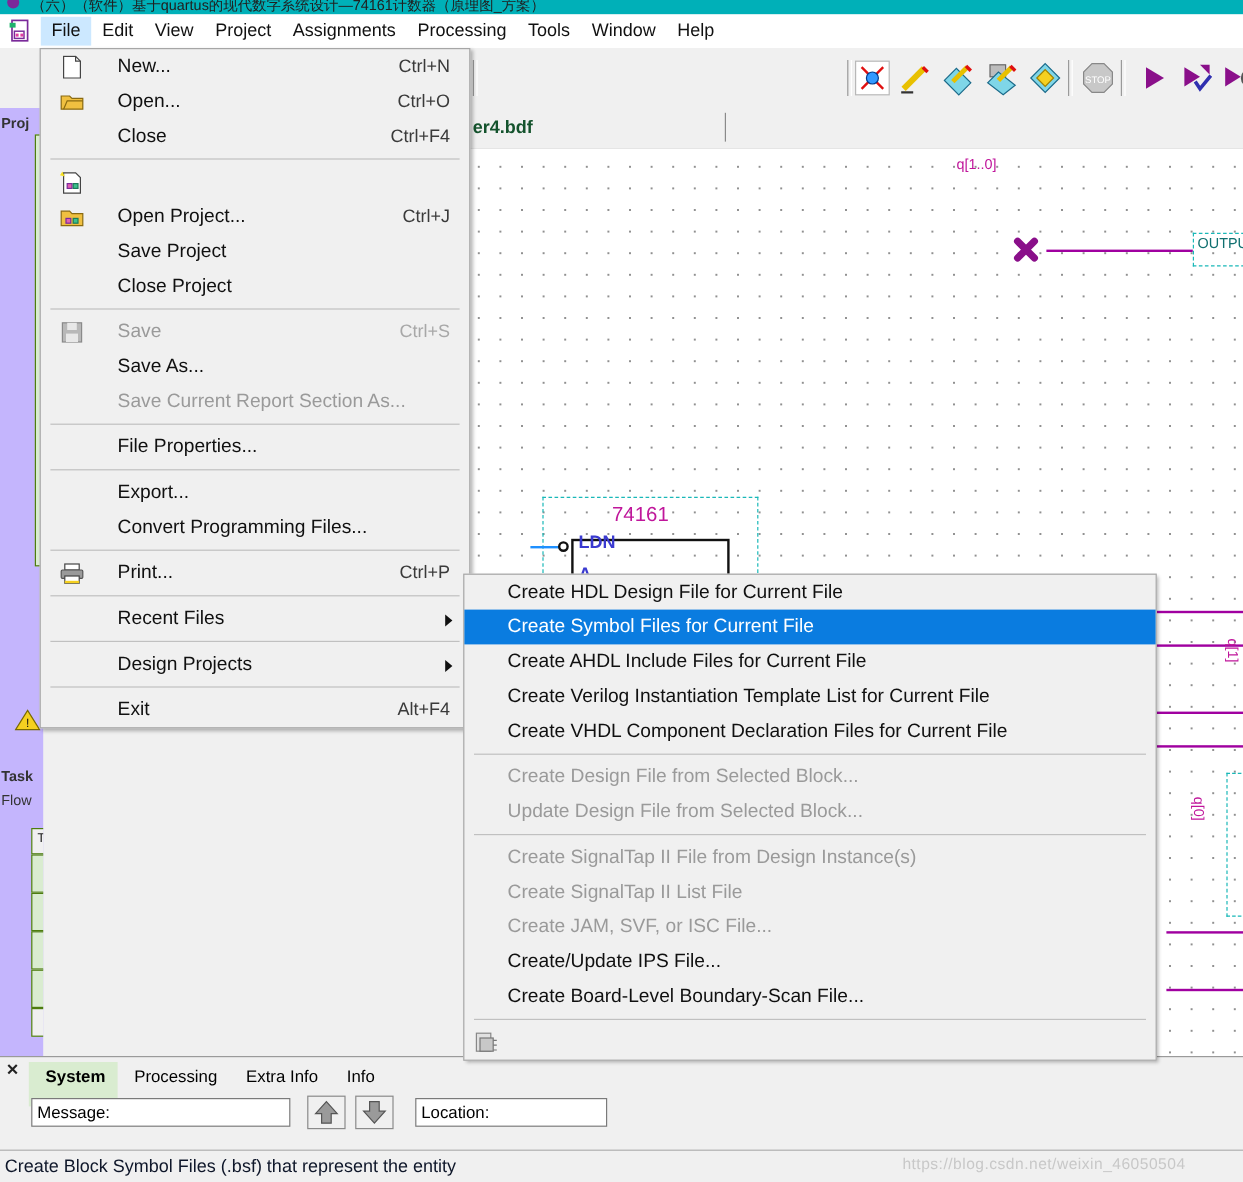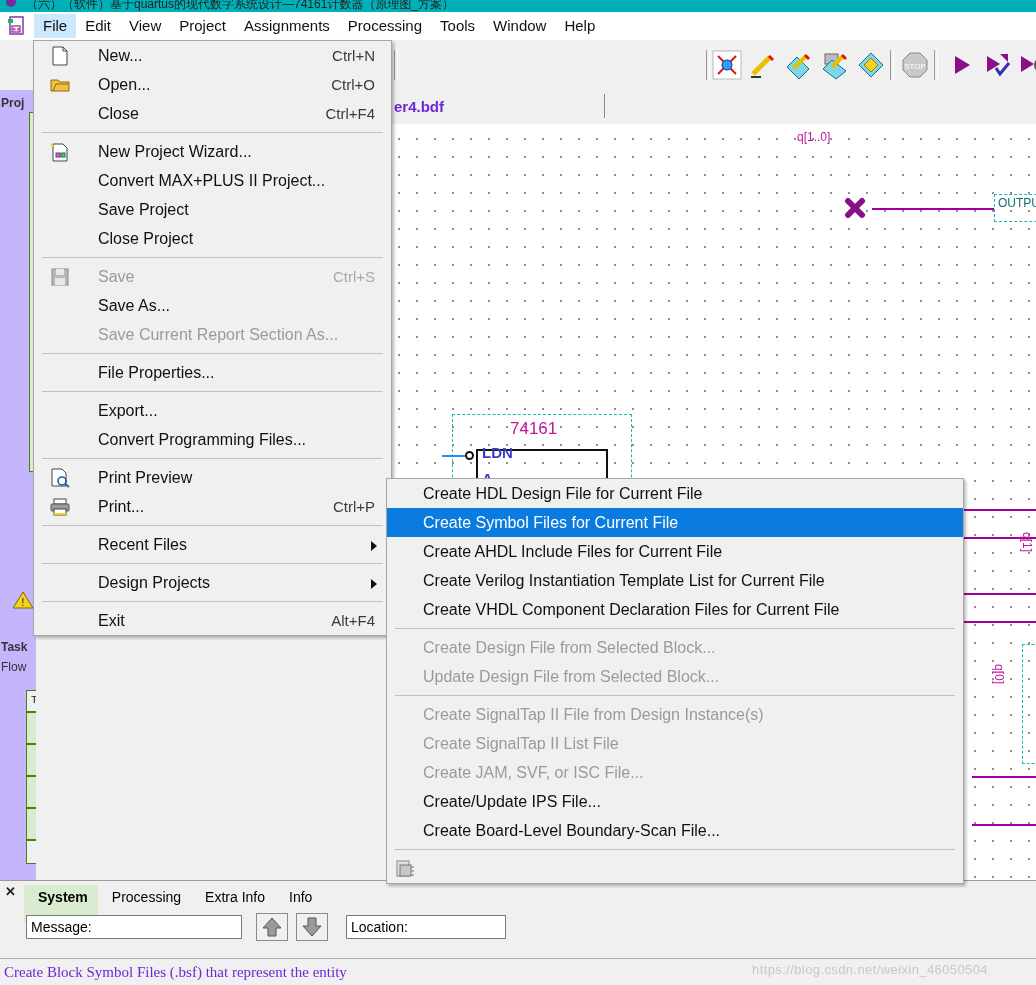--- a/index.html
+++ b/index.html
@@ -36,21 +36,21 @@
   .combo .carr:after{content:"";position:absolute;left:5px;top:8px;border-left:5px solid transparent;
                      border-right:5px solid transparent;border-top:5px solid #111;}
 
   
   .leftdock{position:absolute;left:0;top:90px;width:36px;height:790px;background:#c4b5fd;overflow:hidden;}
   .lp-title{position:absolute;font-size:12px;font-weight:bold;color:#333;white-space:nowrap;}
   .lp-box{position:absolute;background:#d9ecd0;border:1px solid #4d7c0f;box-sizing:border-box;margin-left:20px;}
 
   
   .docstrip{position:absolute;left:386px;top:90px;width:650px;height:34px;background:#f0f0f0;border-bottom:1px solid #9a9a9a;}
-  .doctab{position:absolute;left:0px;top:4px;height:26px;line-height:26px;font-size:15px;font-weight:bold;color:#6d28d9;padding:0 8px;}
+  .doctab{position:absolute;left:0px;top:4px;height:26px;line-height:26px;font-size:15px;font-weight:bold;color:#14532d;padding:0 8px;}
   .doctab-div{position:absolute;left:218px;top:4px;width:1px;height:24px;background:#8a8a8a;}
 
   
   .canvas{position:absolute;left:386px;top:124px;width:650px;height:756px;background:#ffffff;overflow:hidden;}
   .dots{position:absolute;left:0;top:0;width:650px;height:756px;
         background-image:radial-gradient(#909090 0.8px, transparent 0.9px);
         background-size:18px 18px;background-position:4px 6px;}
   .wire{position:absolute;background:#a000a0;}
   .wire-h{height:2px;}
   .wire-v{width:2px;}
@@ -74,21 +74,21 @@
   .mtab{position:relative;float:left;height:37px;line-height:24px;font-size:14px;color:#000;padding:0 10px 0 14px;white-space:nowrap;}
   .mtab.sel{font-weight:bold;background:#d9ecd0;}
   .msgfield{position:absolute;left:26px;top:34px;width:216px;height:24px;background:#fff;border:1px solid #7a7a7a;box-sizing:border-box;}
   .msgfield span{position:absolute;left:4px;top:3px;font-size:14px;color:#000;}
   .navbtn{position:absolute;top:32px;width:32px;height:28px;background:#f0f0f0;border:1px solid #8a8a8a;box-sizing:border-box;}
   .locfield{position:absolute;left:346px;top:34px;width:160px;height:24px;background:#fff;border:1px solid #7a7a7a;box-sizing:border-box;}
   .locfield span{position:absolute;left:4px;top:3px;font-size:14px;color:#000;}
 
   
   .statusbar{position:absolute;left:0;top:958px;width:1036px;height:27px;background:#f0f0f0;border-top:1px solid #b0b0b0;}
-  .statusbar .stext{position:absolute;left:4px;top:5px;font-size:15px;color:#6d28d9;white-space:nowrap;font-family:Liberation Serif, serif;}
+  .statusbar .stext{position:absolute;left:4px;top:5px;font-size:15px;color:#0f172a;white-space:nowrap;}
   .watermark{position:absolute;left:752px;top:962px;font-size:13px;color:#c8c8c8;white-space:nowrap;letter-spacing:0.4px;}
 
   
   .dropdown{position:absolute;background:#f0f0f0;border:1px solid #a6a6a6;box-shadow:2px 2px 3px rgba(0,0,0,.28);z-index:50;}
   .mi{position:relative;height:29px;line-height:29px;font-size:16px;color:#101010;white-space:nowrap;cursor:default;}
   .mi .lbl{position:absolute;left:64px;top:0;text-align:right;}
   .mi .acc{position:absolute;right:16px;top:0;font-size:15px;color:#3a3a3a;}
   .mi .arrow{position:absolute;right:14px;top:11px;width:0;height:0;border-top:5px solid transparent;
              border-bottom:5px solid transparent;border-left:6px solid #111;}
   .mi.hl{background:#0a7ce0;color:#fff;}
@@ -362,28 +362,33 @@
 
     <div class="sep"></div>
 
     <div class="mi">
       <svg class="ico" viewBox="0 0 20 20">
         <polygon points="3,2 13,2 17,6 17,19 3,19" fill="#fff" stroke="#444"></polygon>
         <rect x="6" y="11" width="4" height="4" fill="#e060b0" stroke="#7a2a9a"></rect>
         <rect x="11" y="11" width="4" height="4" fill="#3ac08a" stroke="#1a7a5a"></rect>
         <path d="M2,1 L4,5 L0,4 Z" fill="#f5e020"></path>
       </svg>
-      <span class="lbl">New Project Wizard...</span>
       <span class="acc"></span>
     </div>
 
-
-    <div class="mi">
-      <span class="lbl">Convert MAX+PLUS II Project...</span>
-    </div>
+    <div class="mi">
+      <svg class="ico" viewBox="0 0 20 20">
+        <polygon points="1,5 8,5 10,7 19,7 19,17 1,17" fill="#f0c040" stroke="#8a6a10"></polygon>
+        <rect x="5" y="11" width="4" height="4" fill="#e060b0" stroke="#7a2a9a"></rect>
+        <rect x="11" y="11" width="4" height="4" fill="#3ac08a" stroke="#1a7a5a"></rect>
+      </svg>
+      <span class="lbl">Open Project...</span>
+      <span class="acc">Ctrl+J</span>
+    </div>
+
 
     <div class="mi">
       <span class="lbl">Save Project</span>
     </div>
 
     <div class="mi">
       <span class="lbl">Close Project</span>
     </div>
 
     <div class="sep"></div>
@@ -419,28 +424,20 @@
       <span class="lbl">Export...</span>
     </div>
 
     <div class="mi">
       <span class="lbl">Convert Programming Files...</span>
     </div>
 
     <div class="sep"></div>
 
 
-    <div class="mi">
-      <svg class="ico" viewBox="0 0 20 20">
-        <polygon points="2,1 12,1 16,5 16,18 2,18" fill="#fff" stroke="#444"></polygon>
-        <circle cx="12" cy="13" r="4" fill="none" stroke="#2a5aa8" stroke-width="1.6"></circle>
-        <line x1="15" y1="16" x2="19" y2="19" stroke="#2a5aa8" stroke-width="2"></line>
-      </svg>
-      <span class="lbl">Print Preview</span>
-    </div>
 
     <div class="mi">
       <svg class="ico" viewBox="0 0 20 20">
         <rect x="4" y="2" width="12" height="5" fill="#fff" stroke="#444"></rect>
         <rect x="1" y="7" width="18" height="7" rx="1" fill="#9a9a9a" stroke="#555"></rect>
         <rect x="4" y="12" width="12" height="6" fill="#fff" stroke="#444"></rect>
         <rect x="4" y="16" width="12" height="2" fill="#f5d020"></rect>
       </svg>
       <span class="lbl">Print...</span>
       <span class="acc">Ctrl+P</span>

